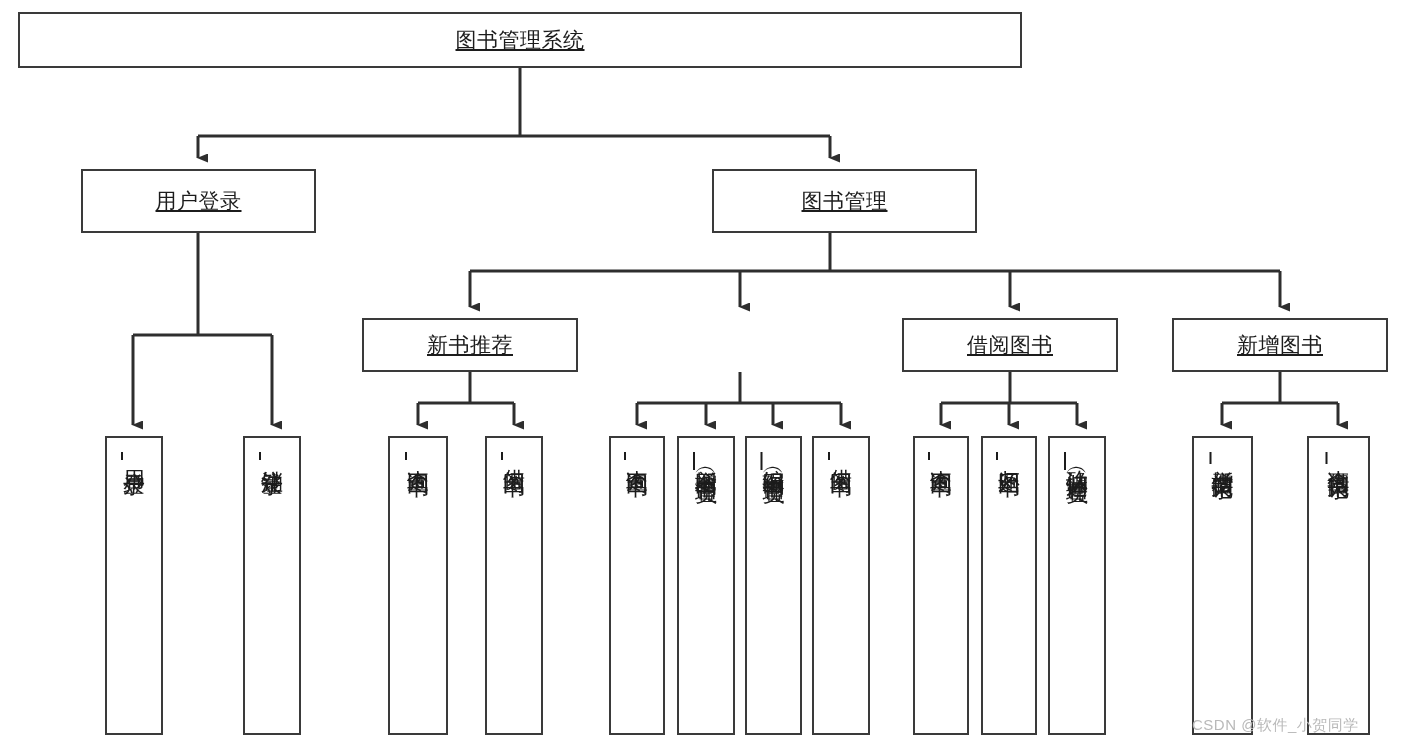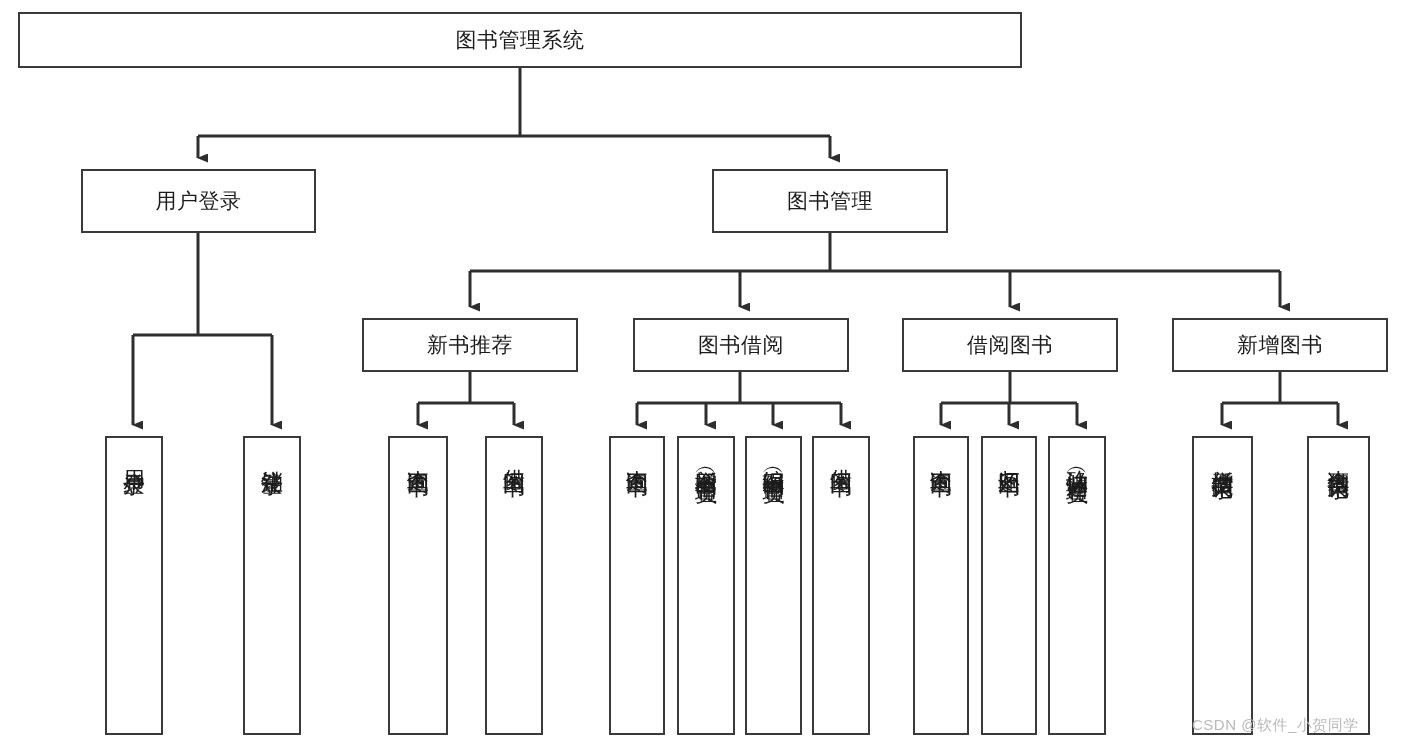--- a/index.html
+++ b/index.html
@@ -27,20 +27,21 @@
   }
   .node {
     position: absolute;
     box-sizing: border-box;
     background: #ffffff;
     border: 2.5px solid #3a3a3a;
     display: flex;
     align-items: center;
     justify-content: center;
     color: #1c1c1c;
+    text-decoration: underline;
   }
   .node-label {
     display: block;
     text-align: center;
     line-height: 1.18;
     white-space: pre;
   }
   .node.horizontal .node-label {
     font-size: 21px;
     letter-spacing: 0.5px;
@@ -122,29 +123,26 @@
     </g>
   </svg>
 
   <div class="node root horizontal" style="left:18px; top:12px; width:1004px; height:56px;">
     <span class="node-label">图书管理系统</span>
   </div>
 
   <div class="node horizontal" style="left:81px; top:169px; width:235px; height:64px;">
     <span class="node-label">用户登录</span>
   </div>
-  <div class="node horizontal" style="left:712px; top:169px; width:236px; height:64px;">
+  <div class="node horizontal" style="left:712px; top:169px; width:265px; height:64px;">
     <span class="node-label">图书管理</span>
   </div>
 
   <div class="node horizontal" style="left:362px; top:318px; width:216px; height:54px;">
     <span class="node-label">新书推荐</span>
-  </div>
-  <div class="node horizontal" style="left:633px; top:318px; width:216px; height:54px;">
-    <span class="node-label">图书借阅</span>
   </div>
   <div class="node horizontal" style="left:902px; top:318px; width:216px; height:54px;">
     <span class="node-label">借阅图书</span>
   </div>
   <div class="node horizontal" style="left:1172px; top:318px; width:216px; height:54px;">
     <span class="node-label">新增图书</span>
   </div>
 
   <div class="node vertical" style="left:105px; top:436px; width:58px; height:299px;">
     <span class="node-label">用户登录</span>

